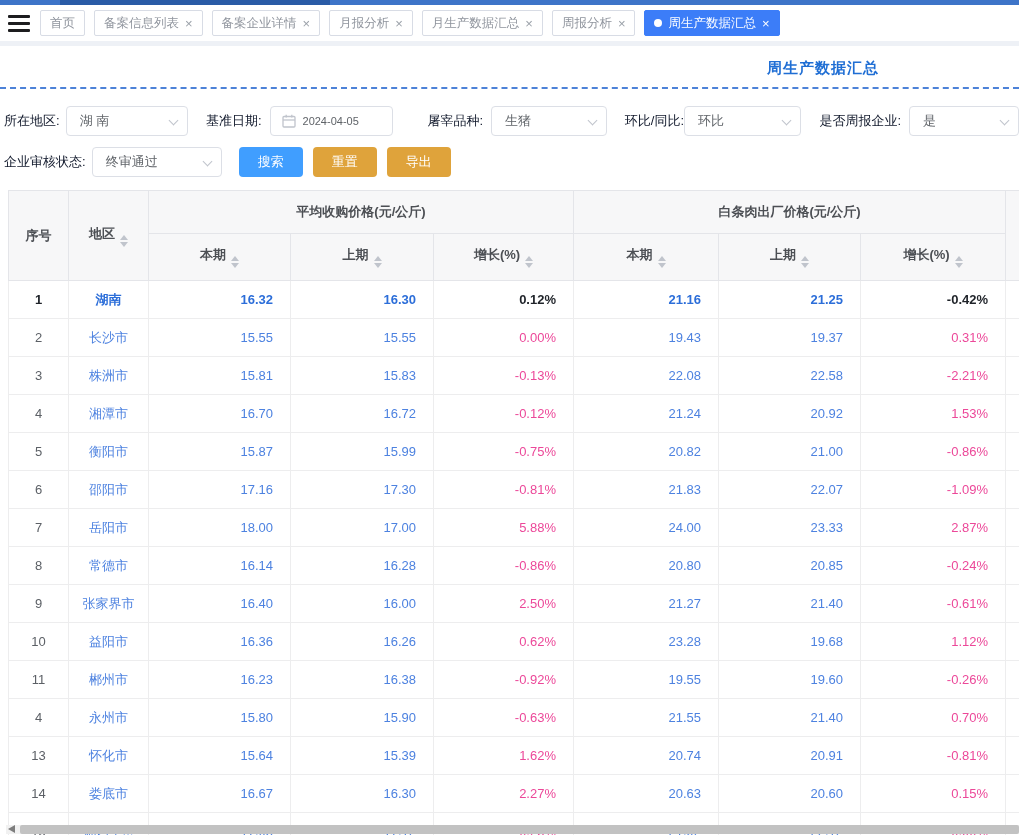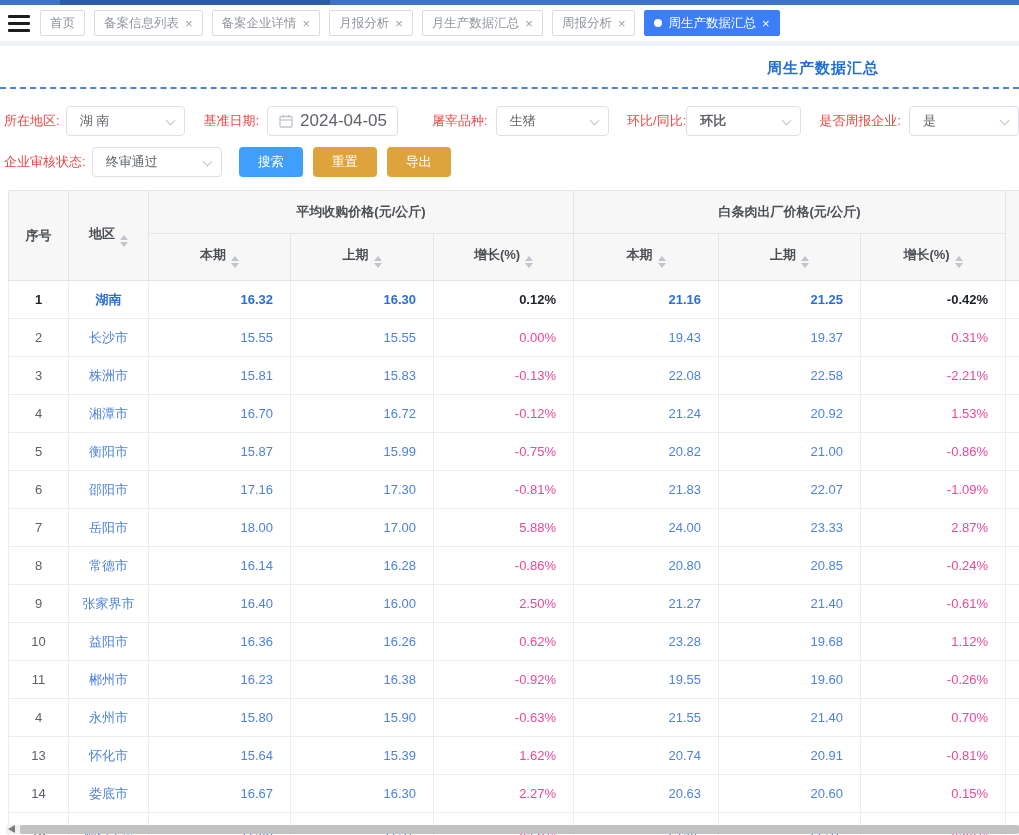--- a/index.html
+++ b/index.html
@@ -25,27 +25,27 @@
   .tabbar-gap { height:5px; background:#eef1f6; }
 
   
   .page-title { margin-top:13px; text-align:right; padding-right:140px; font-size:15px; font-weight:700;
     color:#1f6ed4; letter-spacing:1px; }
   .dashed { margin-top:9px; border-top:2px dashed #4d82d8; height:0; }
 
   
   .filters1 { display:flex; align-items:center; margin:17px 0 0 4px; white-space:nowrap; }
   .filters2 { display:flex; align-items:center; margin:11px 0 0 4px; white-space:nowrap; }
-  .flabel { font-size:13px; color:#ef4444; }
+  .flabel { font-size:13px; color:#0f172a; }
   .select { position:relative; display:flex; align-items:center; height:30px; border:1px solid #dcdfe6; border-radius:4px;
     background:#fff; color:#5f6368; font-size:13px; padding:0 26px 0 13px; cursor:pointer; }
   .select .chev { position:absolute; right:10px; top:10px; width:7px; height:7px;
     border:solid #c0c4cc; border-width:0 1.5px 1.5px 0; transform:rotate(45deg); }
   .dateinput { display:flex; align-items:center; gap:7px; height:30px; border:1px solid #dcdfe6; border-radius:4px;
-    background:#fff; color:#5f6368; font-size:17px; padding:0 10px 0 11px; cursor:pointer; }
+    background:#fff; color:#5f6368; font-size:11px; padding:0 10px 0 11px; cursor:pointer; }
   .btn { height:30px; border:none; border-radius:4px; color:#fff; font-size:13px; padding:0 19px; cursor:pointer;
     font-family:inherit; }
   .btn.blue { background:#409eff; }
   .btn.orange { background:#dfa33b;font-family:Liberation Serif, serif; }
 
   
   .table-wrap { margin:13px 0 0 8px; width:1011px; height:656px; overflow:hidden; }
   table { border-collapse:collapse; table-layout:fixed; width:1082px; font-size:13px; }
   th { background:#f7f7f8; border:1px solid #e4e5e9; color:#4c4f54; font-weight:700; }
   thead tr.r1 th { height:43px; }
@@ -136,21 +136,21 @@
       <line x1="9.8" y1="0.8" x2="9.8" y2="3.5" stroke="#c0c4cc" stroke-width="1.3"></line>
     </svg>
     <span>2024-04-05</span>
   </div>
   <span class="flabel" style="margin-left:34px;">屠宰品种:</span>
   <div class="select" style="width:132px;margin-left:8px;">
     <span>生猪</span>
     <span class="chev"></span>
   </div>
   <span class="flabel" style="margin-left:18px;">环比/同比:</span>
-  <div class="select" style="width:134px;margin-left:0;font-weight:bold;">
+  <div class="select" style="width:134px;margin-left:0;">
     <span>环比</span>
     <span class="chev"></span>
   </div>
   <span class="flabel" style="margin-left:18px;">是否周报企业:</span>
   <div class="select" style="width:110px;margin-left:8px;flex:0 0 auto;">
     <span>是</span>
     <span class="chev"></span>
   </div>
 </div>
 

